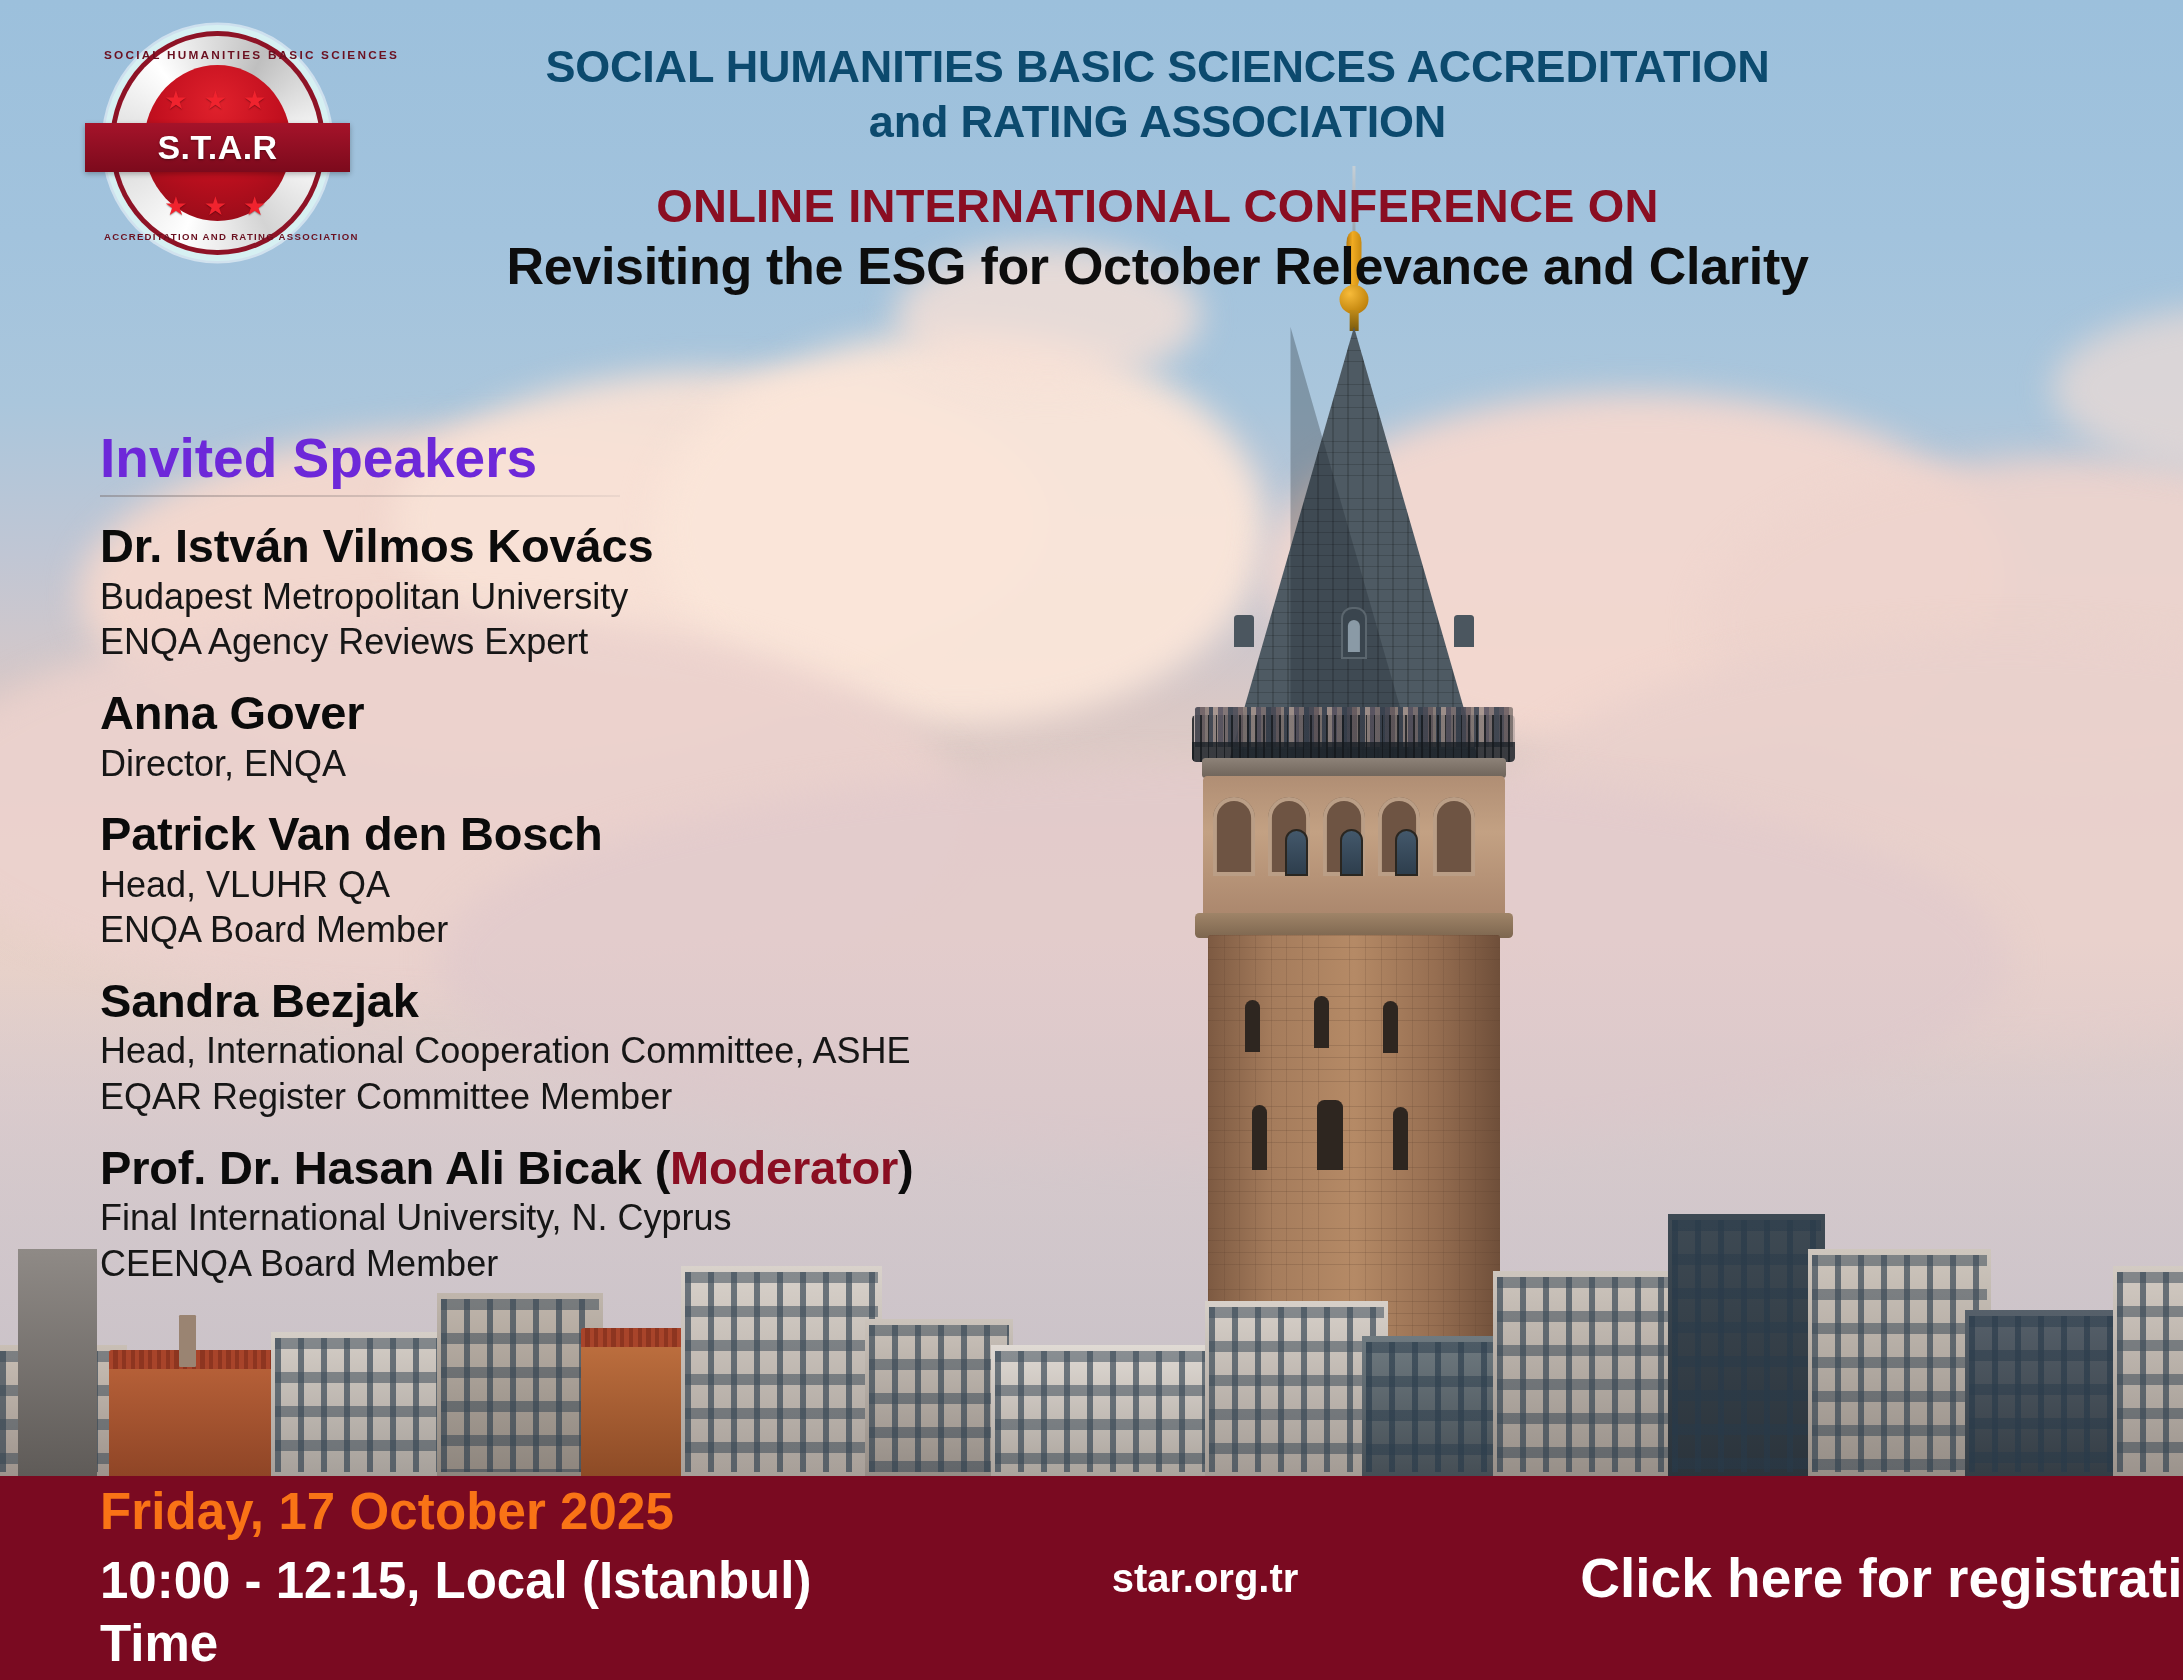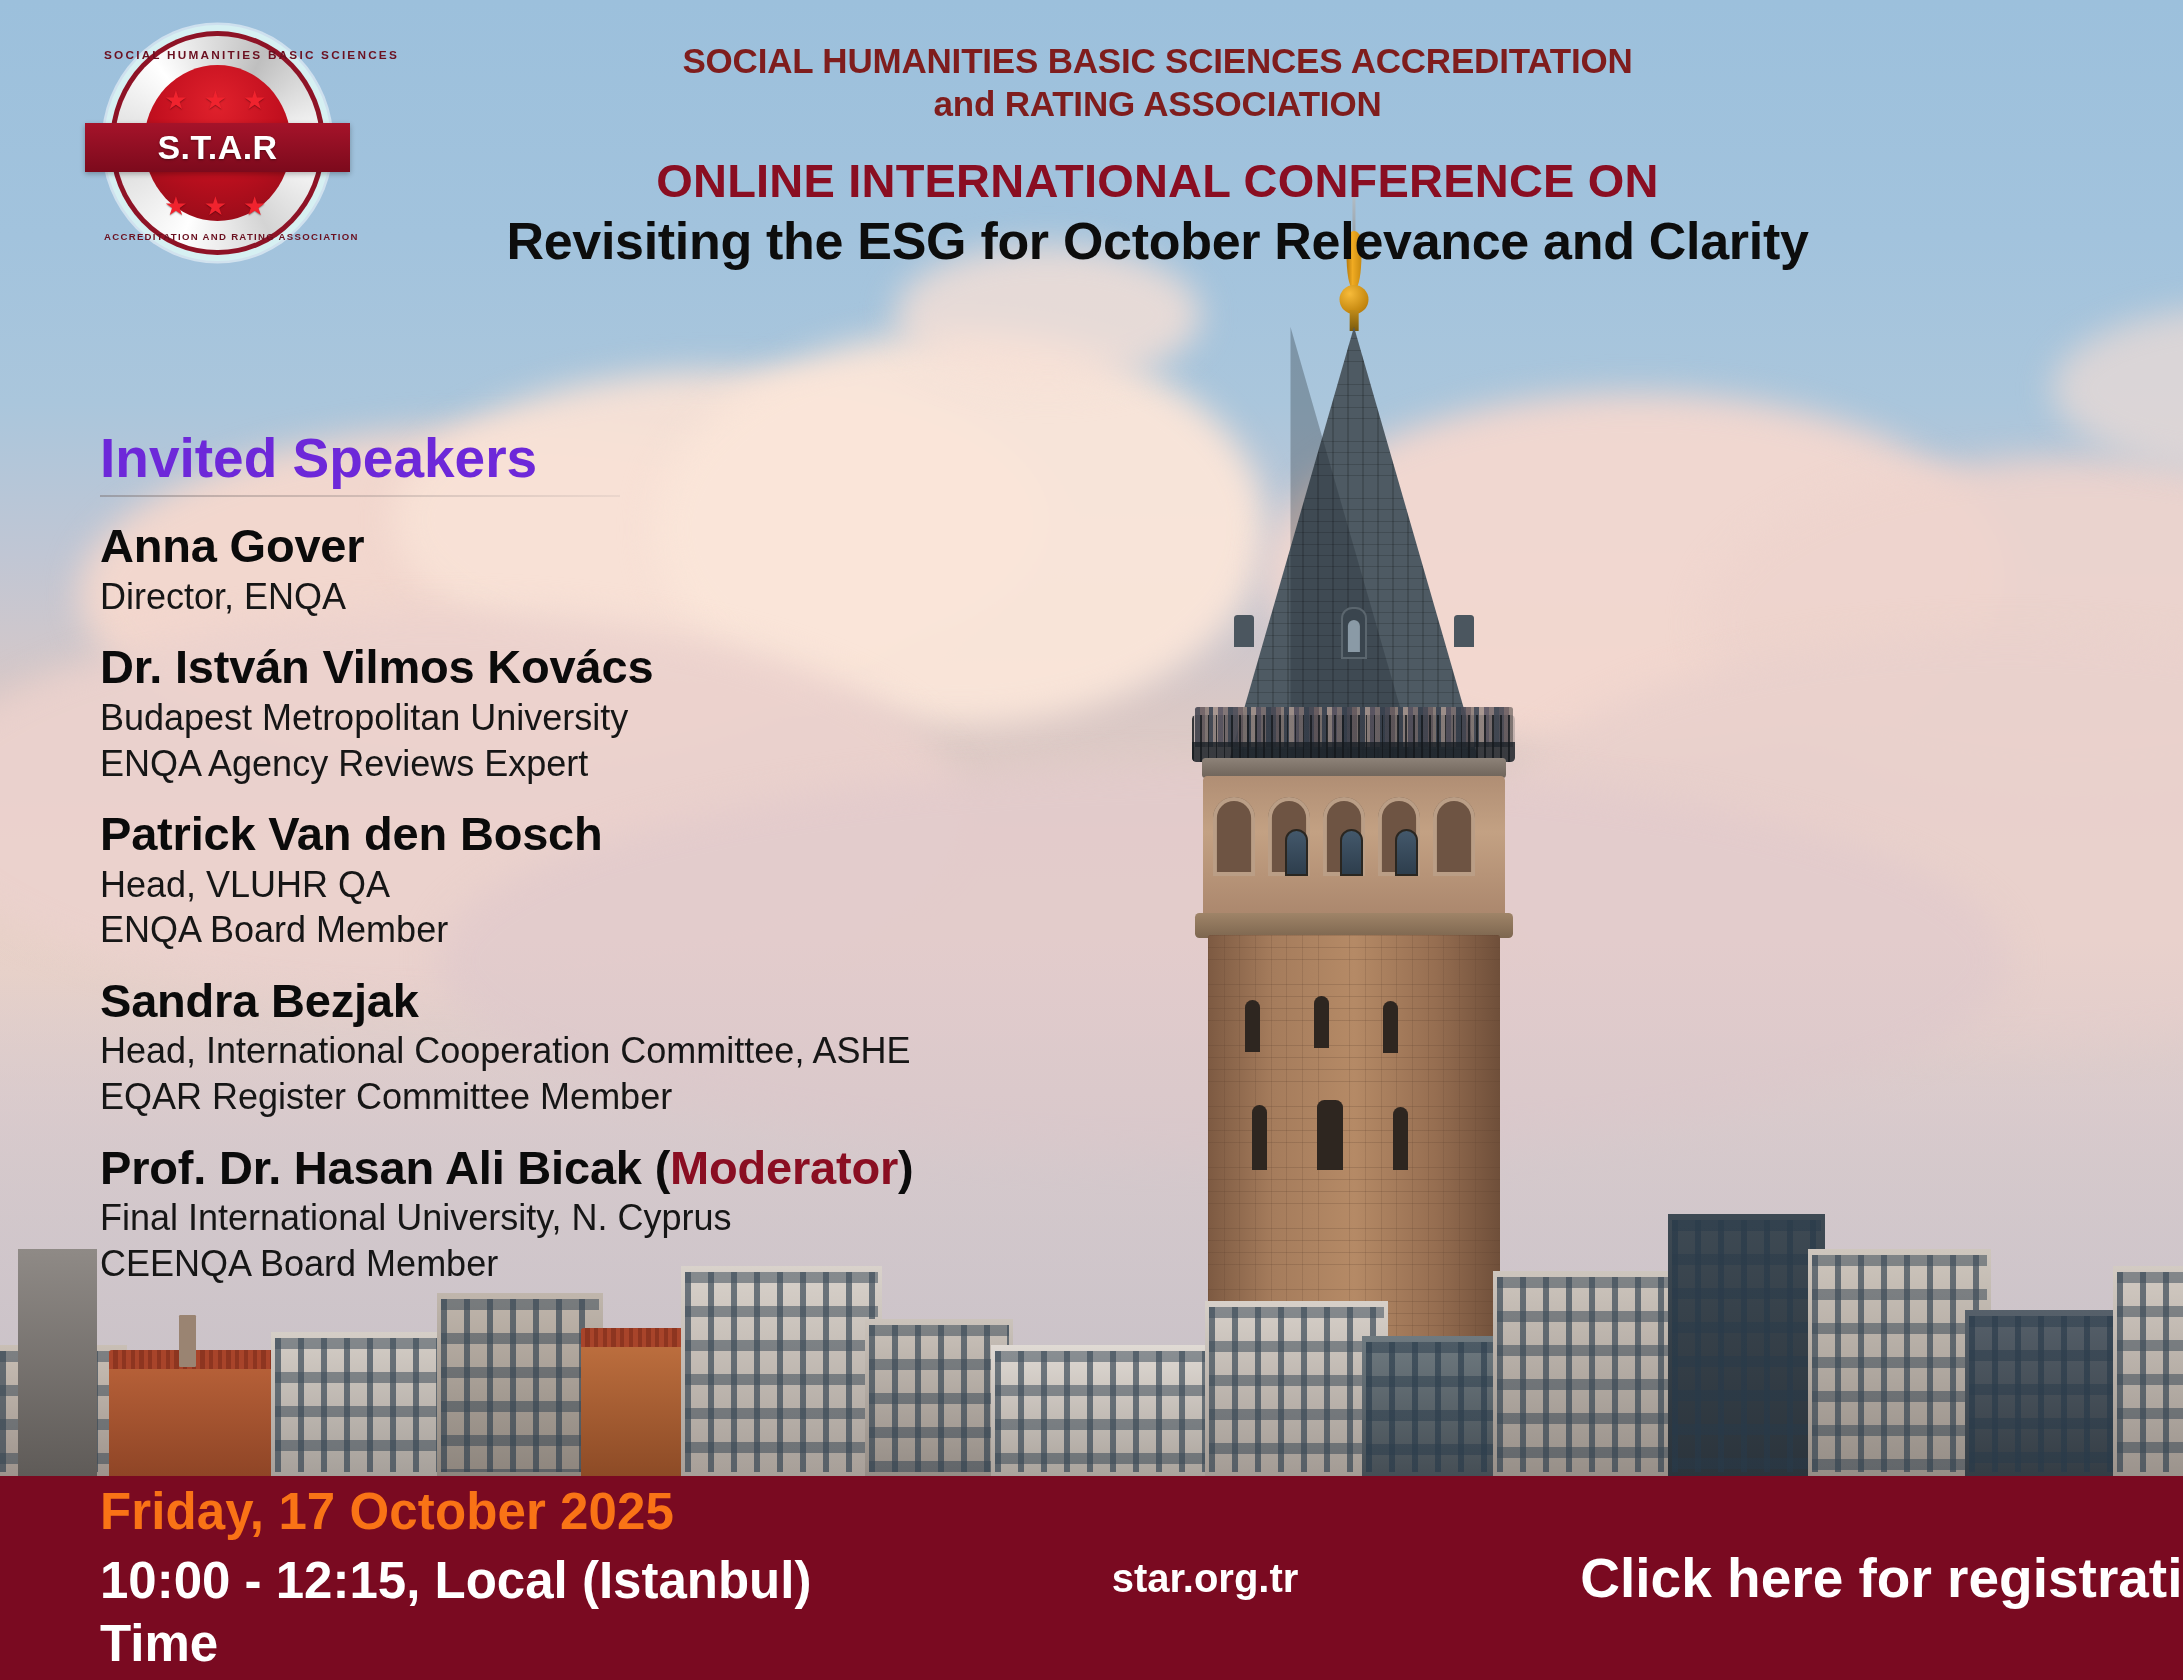--- a/index.html
+++ b/index.html
@@ -299,21 +299,21 @@
   }
   .logo-ribbon span {
     color: #ffffff; font-size: 34px; font-weight: bold; letter-spacing: 0.4px;
     text-shadow: 0 1.3px 2.2px rgba(0,0,0,0.4);
   }
 
   .header-block {
     position: absolute; left: 437px; top: 40px; width: 1441px; text-align: center;
   }
   .org-line {
-    color: #7f1d1d; font-size: 35px; font-weight: bold; line-height: 1.22;
+    color: #0c4a6e; font-size: 45px; font-weight: bold; line-height: 1.22;
     letter-spacing: -0.2px;
     text-align: center;
   }
   .conf-kicker {
     color: #8a0e22; font-size: 47px; font-weight: bold;
     margin-top: 30px; line-height: 1.12; letter-spacing: 0.2px;
   }
   .conf-title {
     color: #0d0d0d; font-size: 52px; font-weight: bold;
     margin-top: 4.4px; line-height: 1.14; letter-spacing: -0.3px;
@@ -465,28 +465,28 @@
     <div class="org-line">and RATING ASSOCIATION</div>
     <div class="conf-kicker">ONLINE INTERNATIONAL CONFERENCE ON</div>
     <div class="conf-title">Revisiting the ESG for October Relevance and Clarity</div>
   </div>
 
   <div class="speakers">
     <div class="speakers-h">Invited Speakers</div>
     <div class="speakers-rule"></div>
 
     <div class="spk">
-      <div class="spk-name">Anna Gover</div>
-      <div class="spk-aff">Director, ENQA</div>
-    </div>
-
-    <div class="spk">
       <div class="spk-name">Dr. István Vilmos Kovács</div>
       <div class="spk-aff">Budapest Metropolitan University</div>
       <div class="spk-aff">ENQA Agency Reviews Expert</div>
+    </div>
+
+    <div class="spk">
+      <div class="spk-name">Anna Gover</div>
+      <div class="spk-aff">Director, ENQA</div>
     </div>
 
     <div class="spk">
       <div class="spk-name">Patrick Van den Bosch</div>
       <div class="spk-aff">Head, VLUHR QA</div>
       <div class="spk-aff">ENQA Board Member</div>
     </div>
 
     <div class="spk">
       <div class="spk-name">Sandra Bezjak</div>

